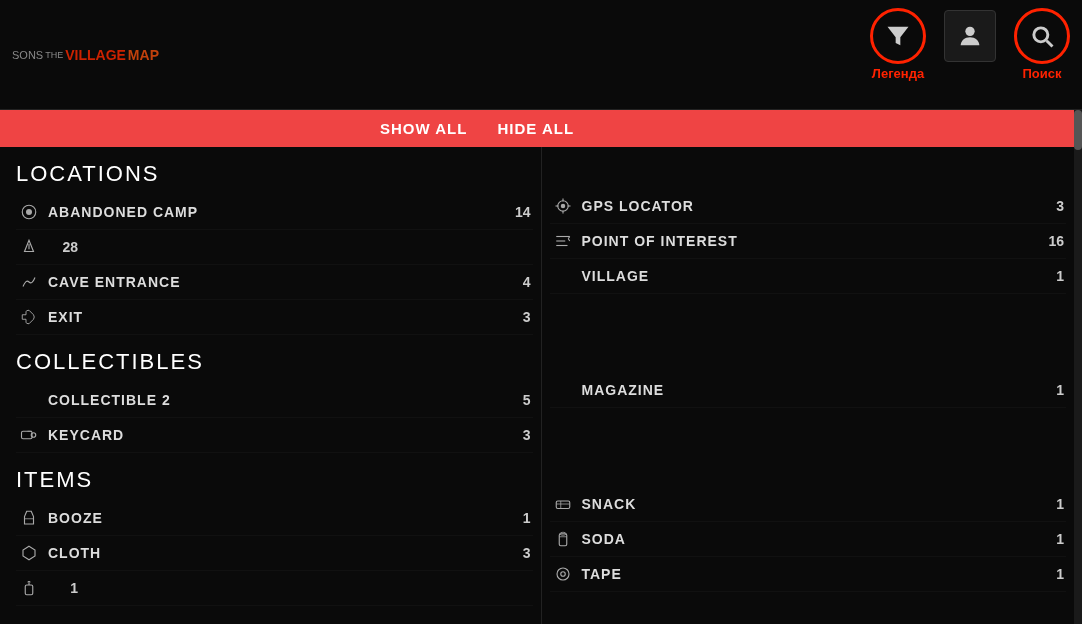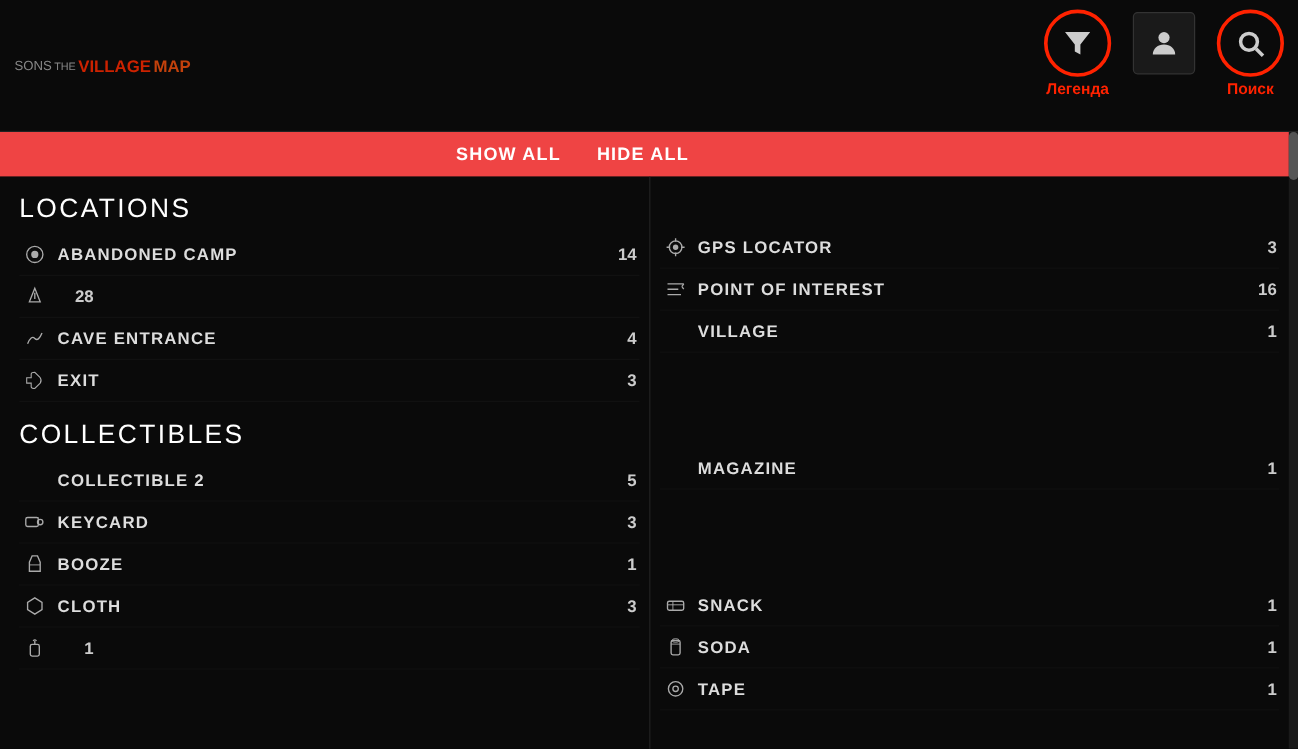--- a/index.html
+++ b/index.html
@@ -280,20 +280,21 @@
         <svg viewBox="0 0 24 24" width="18" height="18">
             <rect x="2" y="7" width="14" height="10" rx="2" stroke="#aaa" stroke-width="1.5" fill="none"></rect>
             <circle cx="18" cy="12" r="3" stroke="#aaa" stroke-width="1.5" fill="none"></circle>
             <line x1="16" y1="7" x2="10" y2="7" stroke="#aaa" stroke-width="1"></line>
           </svg>
       </div>
       <span class="item-name">KEYCARD</span>
       <span class="item-count">3</span>
     </div>
 
+    <div class="section-title">ITEMS</div>
 
     <div class="list-item">
       <div class="item-icon">
         <svg viewBox="0 0 24 24" width="18" height="18">
             <path d="M9 3 L6 10 L6 20 L18 20 L18 10 L15 3 Z" stroke="#aaa" stroke-width="1.5" fill="none"></path>
             <line x1="6" y1="13" x2="18" y2="13" stroke="#aaa" stroke-width="1"></line>
           </svg>
       </div>
       <span class="item-name">BOOZE</span>
       <span class="item-count">1</span>

